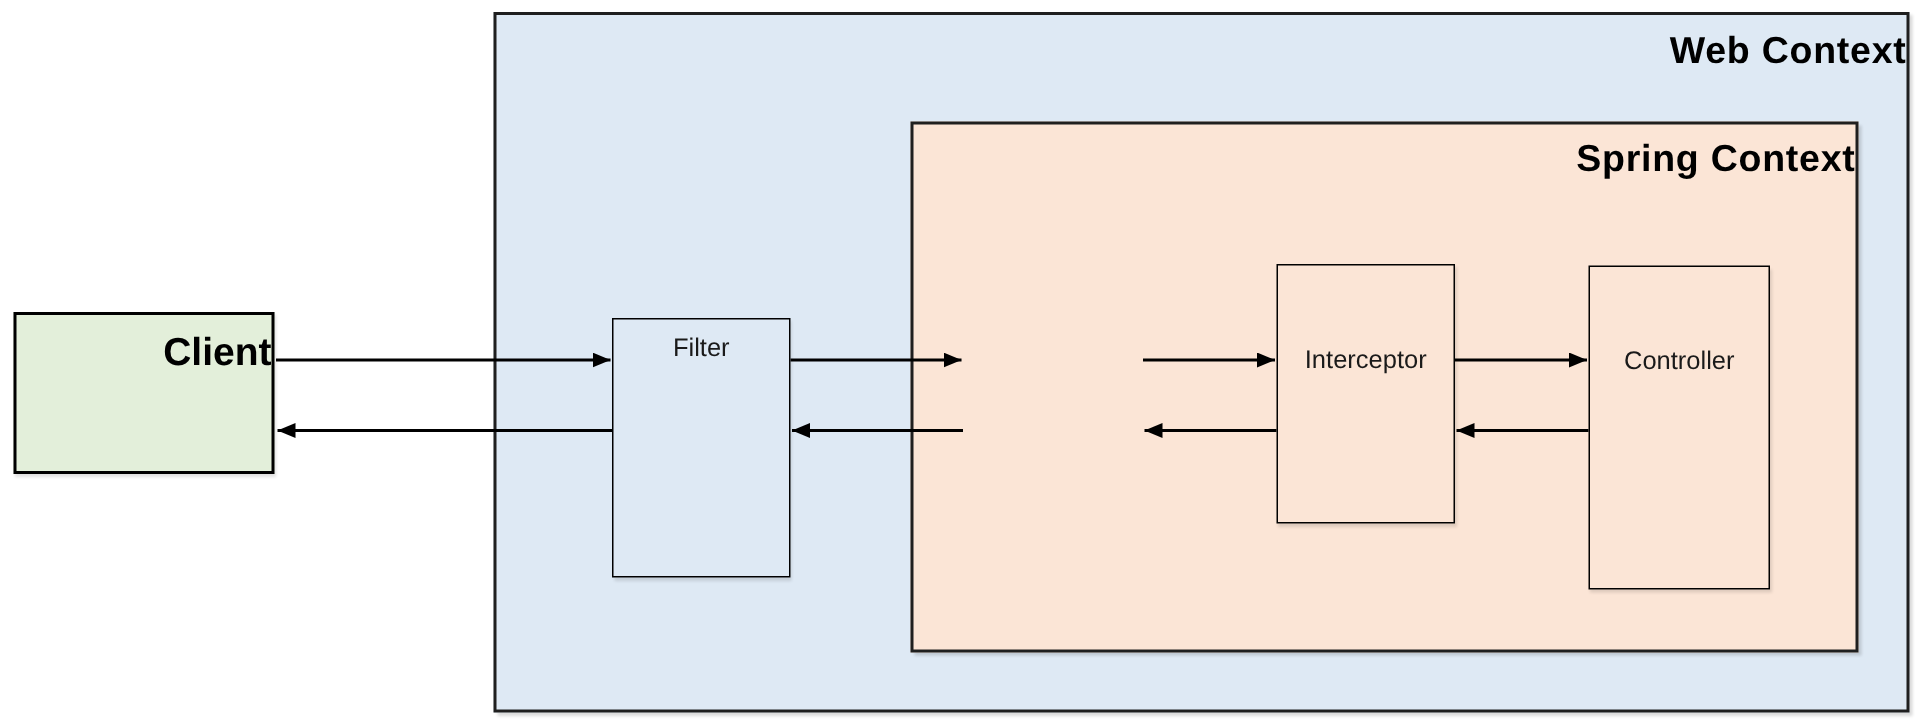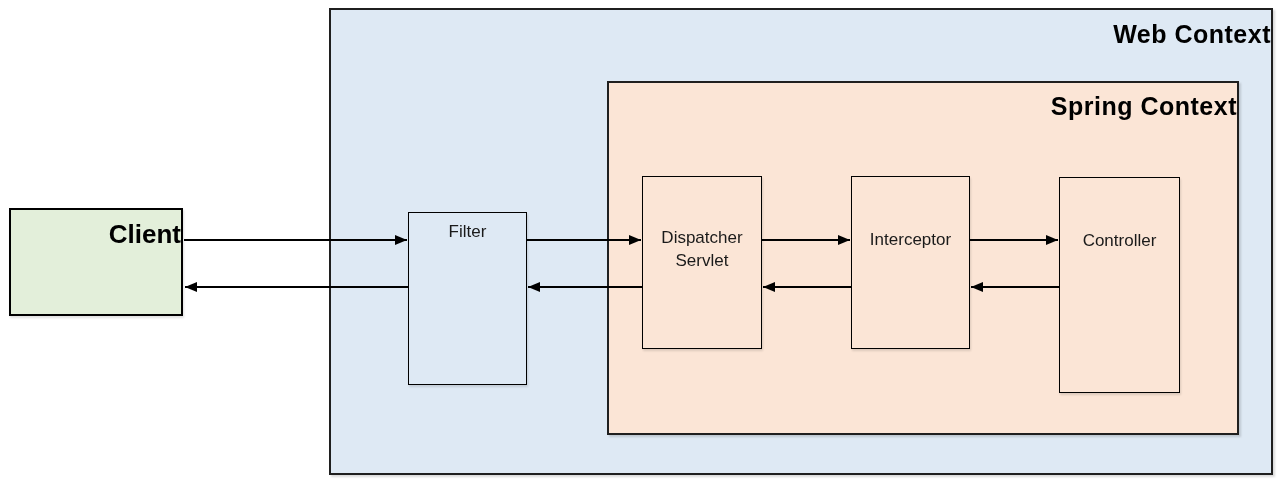--- a/index.html
+++ b/index.html
@@ -78,23 +78,20 @@
   </div>
 
   <div id="client-node" class="abs node-box" style="background-color: rgb(227, 239, 218);">
     <div class="client-label">Client</div>
   </div>
 
   <div id="filter-node" class="abs node-box" style="background-color: rgb(222, 233, 244);">
     <div class="node-label">Filter</div>
   </div>
 
-  <div id="dispatcher-node" class="abs node-box" style="background-color: rgb(251, 229, 214);">
-    <div class="node-label">Dispatcher Servlet</div>
-  </div>
 
   <div id="interceptor-node" class="abs node-box" style="background-color: rgb(251, 229, 214);">
     <div class="node-label">Interceptor</div>
   </div>
 
   <div id="controller-node" class="abs node-box" style="background-color: rgb(251, 229, 214);">
     <div class="node-label">Controller</div>
   </div>
 
   <svg class="arrow-layer" viewBox="0 0 1280 484" xmlns="http://www.w3.org/2000/svg">

